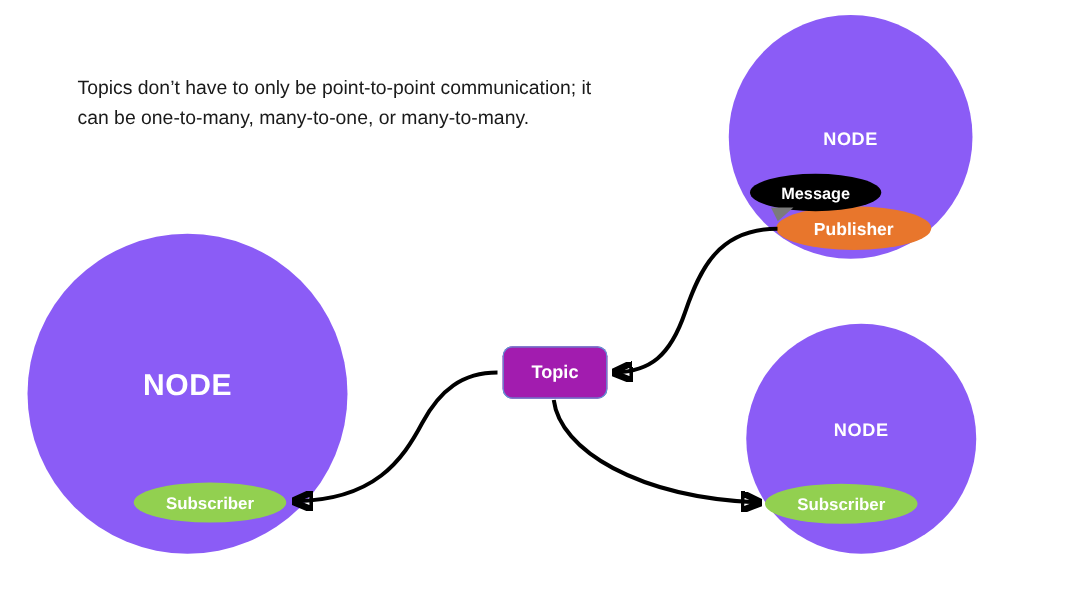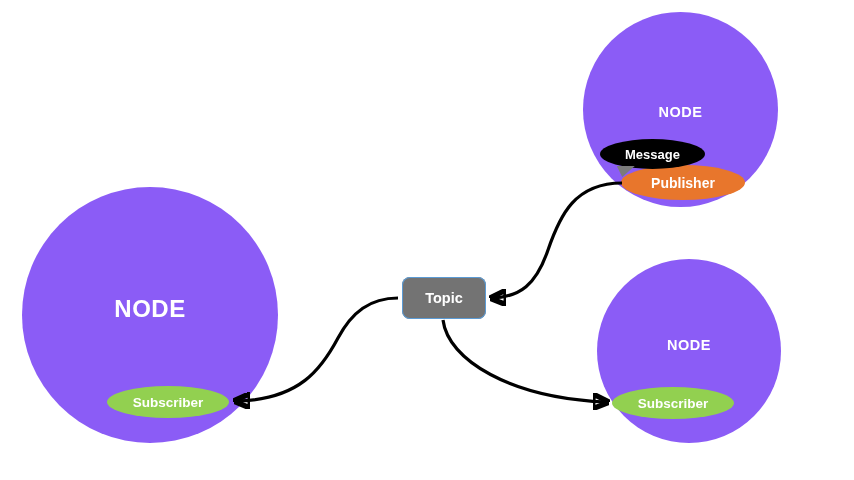--- a/index.html
+++ b/index.html
@@ -102,21 +102,21 @@
     left: 612px; top: 387px; width: 122px; height: 32px;
     background: #92d050;
     font-size: 13.5px;
   }
 
   
   #topic-box {
     position: absolute;
     left: 402px; top: 277px;
     width: 84px; height: 42px;
-    background: #737373;
+    background: #a21caf;
     border-radius: 8px;
     display: flex;
     align-items: center;
     justify-content: center;
     color: #ffffff;
     font-weight: bold;
     font-size: 14.5px;
     font-family: "Liberation Sans", sans-serif;
     box-shadow: inset 0 0 0 1px #5b9bd5;
     z-index: 4;
@@ -134,20 +134,21 @@
     fill: none;
     stroke: #000000;
     stroke-width: 3.2px;
   }
 </style>
 </head>
 <body>
 
 <div id="canvas">
 
+  <div class="caption">Topics don’t have to only be point-to-point communication; it can be one-to-many, many-to-one, or many-to-many.</div>
 
   <svg id="connectors" viewBox="0 0 854 480">
     <defs>
       <marker id="arrow" viewBox="0 0 10 10" refX="8.5" refY="5" markerWidth="5.2" markerHeight="5.2" orient="auto-start-reverse">
         <path d="M 0 0.6 L 10 5 L 0 9.4 z" fill="#000000" stroke="none"></path>
       </marker>
     </defs>
 
     <path d="M 622 183 C 575 183 560 215 548 250 C 536 285 520 297 492 298" marker-end="url(#arrow)"></path>
 

